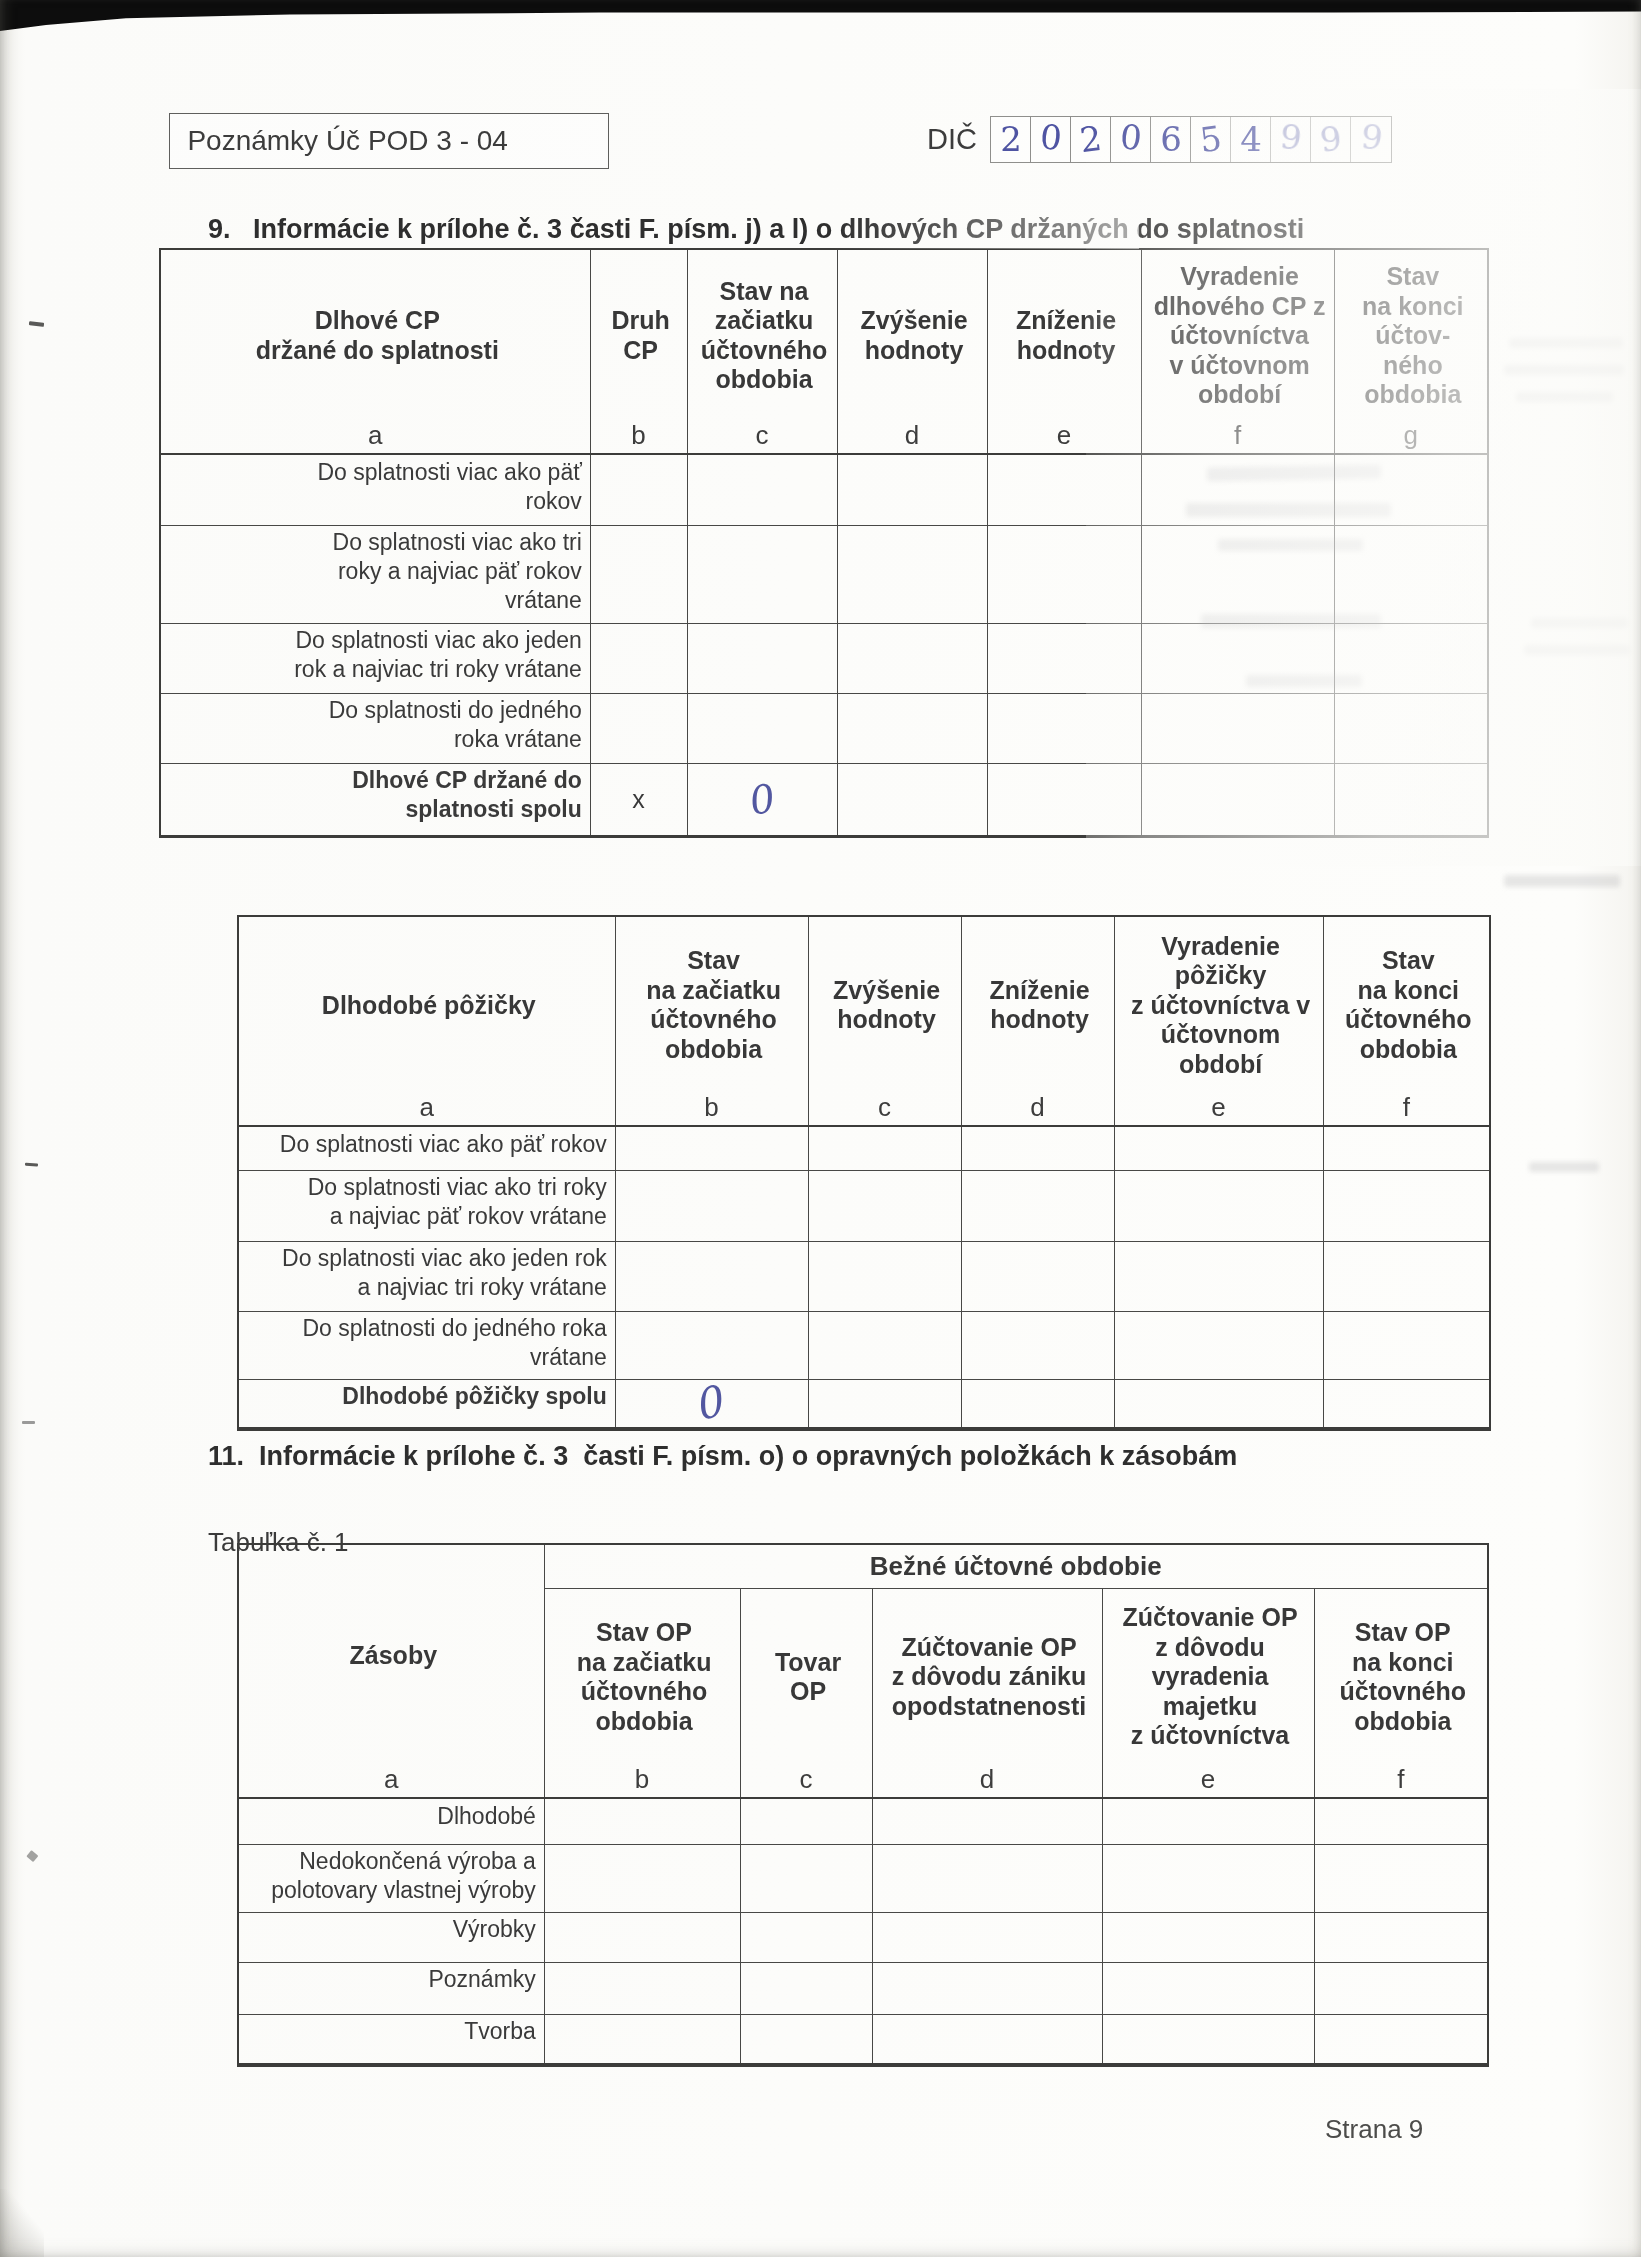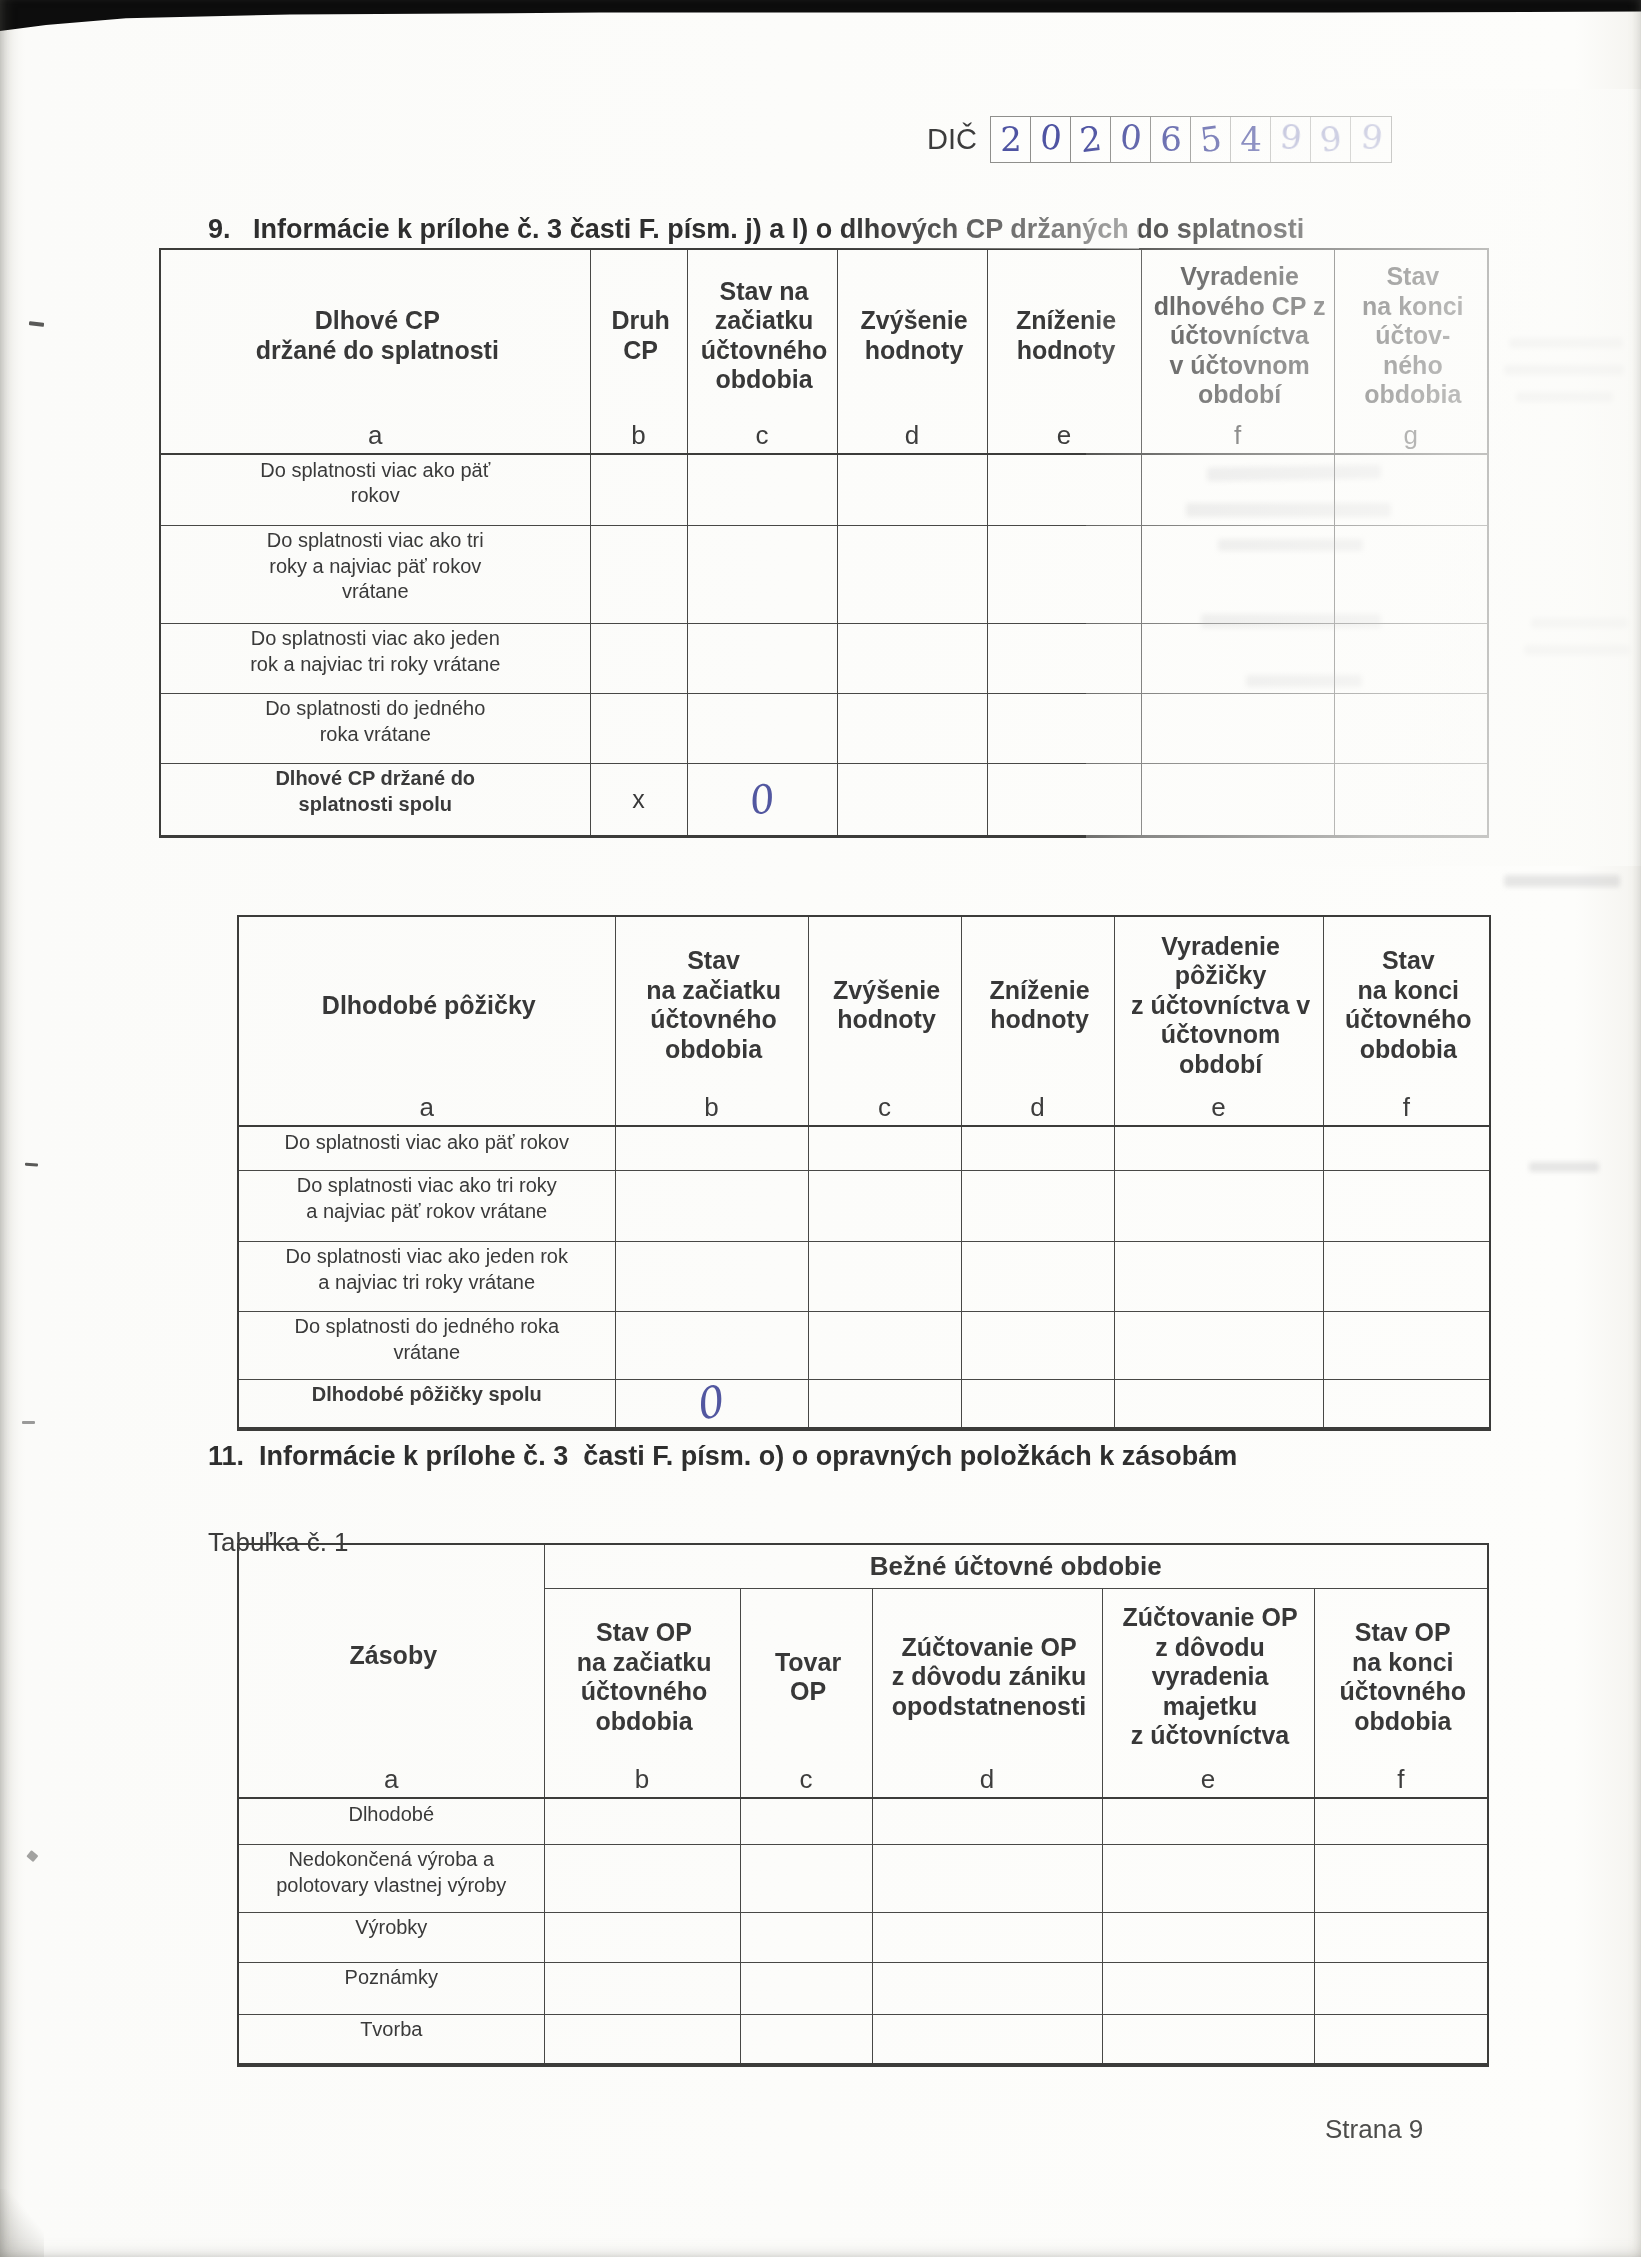--- a/index.html
+++ b/index.html
@@ -55,22 +55,22 @@
   .t th, .t td { border: 1.9px solid #484846; }
   .t { border: 2.9px solid #3c3c3a; }
   .t thead th { border-bottom: 2.9px solid #3c3c3a; padding-left: 8px; }
   .t th {
     font-weight: bold; font-size: 25px; line-height: 1.18; color: #383838;
     vertical-align: middle; position: relative; padding: 3.9px 3.9px 35px 3.9px; text-align: center;
   }
   .hlabel { white-space: pre-line; }
   .hletter { position: absolute; bottom: 1.9px; left: 0; right: 0; text-align: center; font-weight: normal; font-size: 26px; color: #3d3d3d; }
   .t td.lab {
-    font-size: 20px; line-height: 1.26; color: #3a3a3a; padding: 2.9px 7.7px;
-    white-space: pre-line; vertical-align: top; text-align: center;
+    font-size: 23px; line-height: 1.26; color: #3a3a3a; padding: 2.9px 7.7px;
+    white-space: pre-line; vertical-align: top; text-align: right;
   }
   tr.total td.lab { font-weight: bold; }
   .t td.xcell { text-align: center; vertical-align: middle; font-size: 25px; color: #3a3a3a; }
   .t td.hwcell { text-align: center; vertical-align: middle; }
   .hw {
     font-family: "DejaVu Serif", serif; font-style: italic; font-size: 39px; line-height: 1;
     color: #5257a0; display: inline-block; transform: rotate(-10deg);
   }
   .hw2 { transform: rotate(-16deg) skewX(-5deg); font-size: 42px; }
 
@@ -122,20 +122,23 @@
 
 <div class="scan">
 
   <div class="topbar"></div>
   <div class="corner-bl"></div>
   <div class="mark" style="left:29px; top:322px; width:15.4px; height:3.9px; transform:rotate(7deg);"></div>
   <div class="mark" style="left:25px; top:1163px; width:12.6px; height:2.9px; transform:rotate(4deg);"></div>
   <div class="mark" style="left:22px; top:1421px; width:12.6px; height:2.9px; opacity:.6;"></div>
   <div class="mark" style="left:28px; top:1852px; width:8.7px; height:7.7px; opacity:.55; transform:rotate(40deg);"></div>
 
+  <div class="form-box">
+    <span>Poznámky Úč POD 3 - 04</span>
+  </div>
 
   <div class="dic">
     <span class="dic-label">DIČ</span>
     <div class="dic-boxes">
       <div class="dic-cell">
           <span class="dic-digit">2</span>
         </div>
       <div class="dic-cell">
           <span class="dic-digit">0</span>
         </div>

